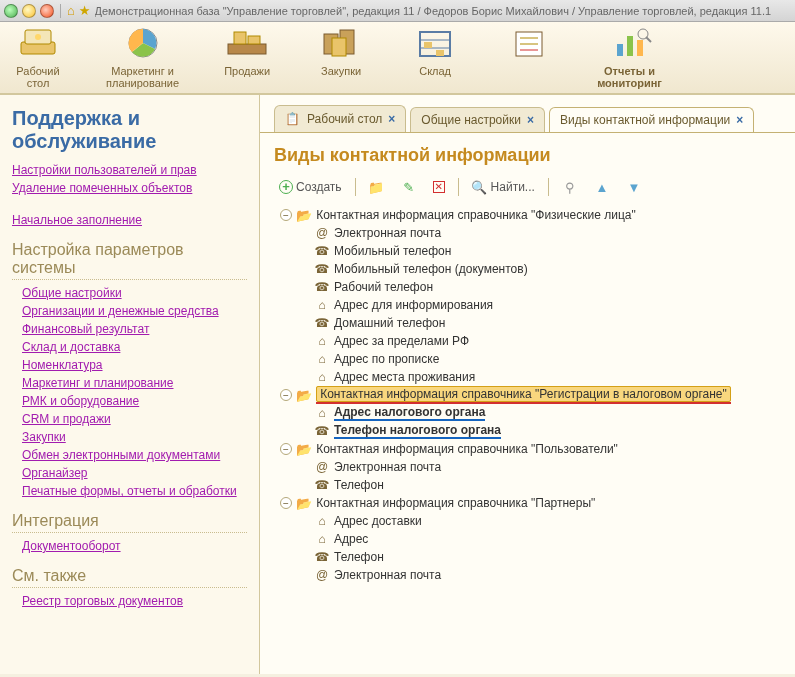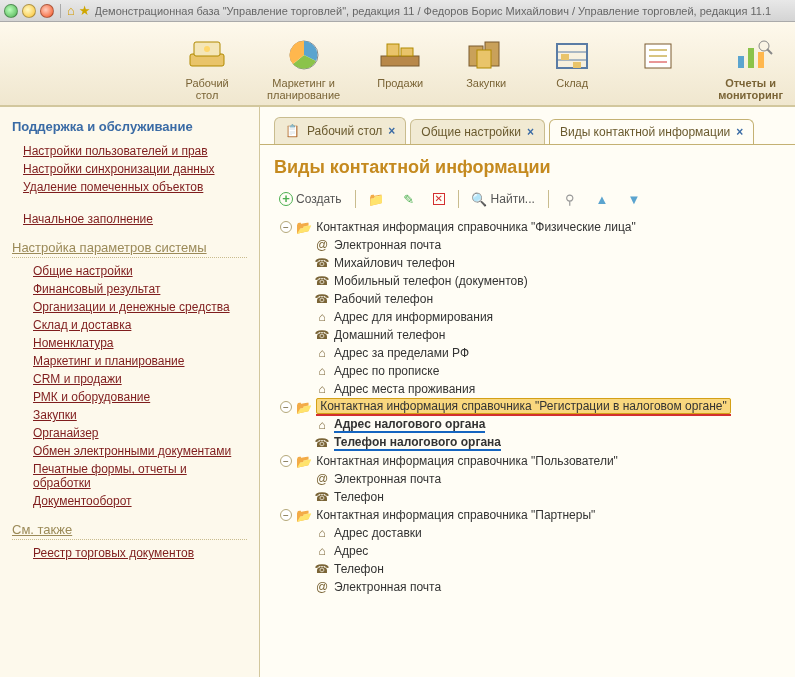--- a/index.html
+++ b/index.html
@@ -8,31 +8,31 @@
   .titlebar { height: 22px; background: linear-gradient(#e8e8e8,#d4d4d4); display:flex; align-items:center; padding:0 4px; gap:4px; border-bottom:1px solid #aaa; }
   .tb-btn { width:14px; height:14px; border-radius:50%; border:1px solid rgba(0,0,0,0.3); }
   .tb-green{background:radial-gradient(circle at 40% 40%,#baffba,#4caf50);}
   .tb-yellow{background:radial-gradient(circle at 40% 40%,#fff9c4,#fbc02d);}
   .tb-orange{background:radial-gradient(circle at 40% 40%,#ffccbc,#f4511e);}
   .tb-sep{width:1px;height:14px;background:#aaa;margin:0 2px;}
   .tb-home{color:#d49b00;font-size:13px;}
   .tb-star{color:#cfa600;font-size:13px;}
   .tb-title{color:#666;font-size:11px;white-space:nowrap;overflow:hidden;}
   
-  .mainbar { display:flex; background:linear-gradient(#fef9ec,#f0e7cf); border-bottom:2px solid #d2c79d; padding:12px 8px 2px; gap:26px;justify-content:flex-end; }
+  .mainbar { display:flex; background:linear-gradient(#fef9ec,#f0e7cf); border-bottom:2px solid #d2c79d; padding:0 8px 2px; gap:34px; }
   .mbtn { display:flex; flex-direction:column; align-items:center; text-align:center; cursor:pointer; padding:2px 4px; min-width:60px; }
   .mbtn-icon { width:46px; height:38px; margin-bottom:3px; display:flex; align-items:center; justify-content:center; }
   .mbtn-label { color:#7a6436; font-size:11px; line-height:1.1; }
   
   .body-row { display:flex; height:calc(677px - 22px - 76px); }
   
   .leftnav { width:260px; background:#fdf9ec; border-right:1px solid #d2c79d; padding:10px 12px; overflow:hidden; }
-  .nav-h { color:#3a6ba5; font-weight:bold; font-size:13px; margin:2px 0 10px 0; }
-  .nav-link { color:#7f1d1d; text-decoration:underline; font-size:12px; margin:4px 11px; cursor:pointer; display:block; }
-  .nav-grouptitle { color:#9b8a58; font-size:13px; margin:14px 0 6px 0; border-bottom:1px dotted #c9bc8e; padding-bottom:2px;text-decoration:underline;}
+  .nav-h { color:#3a6ba5; font-weight:bold; font-size:20px; margin:2px 0 10px 0; }
+  .nav-link { color:#a21caf; text-decoration:underline; font-size:12px; margin:4px 0; cursor:pointer; display:block; }
+  .nav-grouptitle { color:#9b8a58; font-size:16px; margin:14px 0 6px 0; border-bottom:1px dotted #c9bc8e; padding-bottom:2px;}
   .nav-sub { padding-left:10px; }
   
   .workarea { flex:1; background:#fffdf5; display:flex; flex-direction:column; overflow:hidden;}
   
   .tabs { display:flex; align-items:flex-end; padding:10px 10px 0 14px; gap:4px; }
   .tab { background:#f1ead3; border:1px solid #c9bc8e; border-bottom:none; border-radius:6px 6px 0 0; padding:5px 10px; display:flex; align-items:center; gap:6px; color:#6a5a2e; cursor:pointer; font-size:12px;}
   .tab.active { background:#fffdf5; color:#6a5a2e; border-color:#c4b173;}
   .tab-close { color:#3a6ba5; font-weight:bold; cursor:pointer;}
   .tab-icon { width:16px;height:16px;display:inline-flex;align-items:center;justify-content:center;}
   
@@ -148,39 +148,39 @@
     <div class="mbtn-label" style="white-space:pre-line;font-weight:bold;">Отчеты и
 мониторинг</div>
   </div>
 </div>
 
 <div class="body-row">
 
   <div class="leftnav">
     <div class="nav-h">Поддержка и обслуживание</div>
     <a class="nav-link">Настройки пользователей и прав</a>
-    <a class="nav-link">Настройки синхронизации данных</a>
     <a class="nav-link">Удаление помеченных объектов</a>
     <div style="height:10px"></div>
     <a class="nav-link">Начальное заполнение</a>
     <div class="nav-grouptitle">Настройка параметров системы</div>
     <div class="nav-sub" id="params-links">
         <a class="nav-link">Общие настройки</a>
+        <a class="nav-link">Организации и денежные средства</a>
         <a class="nav-link">Финансовый результат</a>
-        <a class="nav-link">Организации и денежные средства</a>
         <a class="nav-link">Склад и доставка</a>
         <a class="nav-link">Номенклатура</a>
         <a class="nav-link">Маркетинг и планирование</a>
+        <a class="nav-link">РМК и оборудование</a>
         <a class="nav-link">CRM и продажи</a>
-        <a class="nav-link">РМК и оборудование</a>
         <a class="nav-link">Закупки</a>
+        <a class="nav-link">Обмен электронными документами</a>
         <a class="nav-link">Органайзер</a>
-        <a class="nav-link">Обмен электронными документами</a>
         <a class="nav-link">Печатные формы, отчеты и обработки</a>
       </div>
+    <div class="nav-grouptitle">Интеграция</div>
     <div class="nav-sub" id="int-links">
         <a class="nav-link">Документооборот</a>
       </div>
     <div class="nav-grouptitle">См. также</div>
     <div class="nav-sub" id="see-links">
         <a class="nav-link">Реестр торговых документов</a>
       </div>
   </div>
 
   <div class="workarea">
@@ -242,21 +242,21 @@
             <span>Контактная информация справочника "Физические лица"</span>
           </div>
           <div class="tree-row indent1">
             <span class="expander blank"></span>
             <span class="item-ico">@</span>
             <span>Электронная почта</span>
           </div>
           <div class="tree-row indent1">
             <span class="expander blank"></span>
             <span class="item-ico">☎</span>
-            <span>Михайлович телефон</span>
+            <span>Мобильный телефон</span>
           </div>
           <div class="tree-row indent1">
             <span class="expander blank"></span>
             <span class="item-ico">☎</span>
             <span>Мобильный телефон (документов)</span>
           </div>
           <div class="tree-row indent1">
             <span class="expander blank"></span>
             <span class="item-ico">☎</span>
             <span>Рабочий телефон</span>

